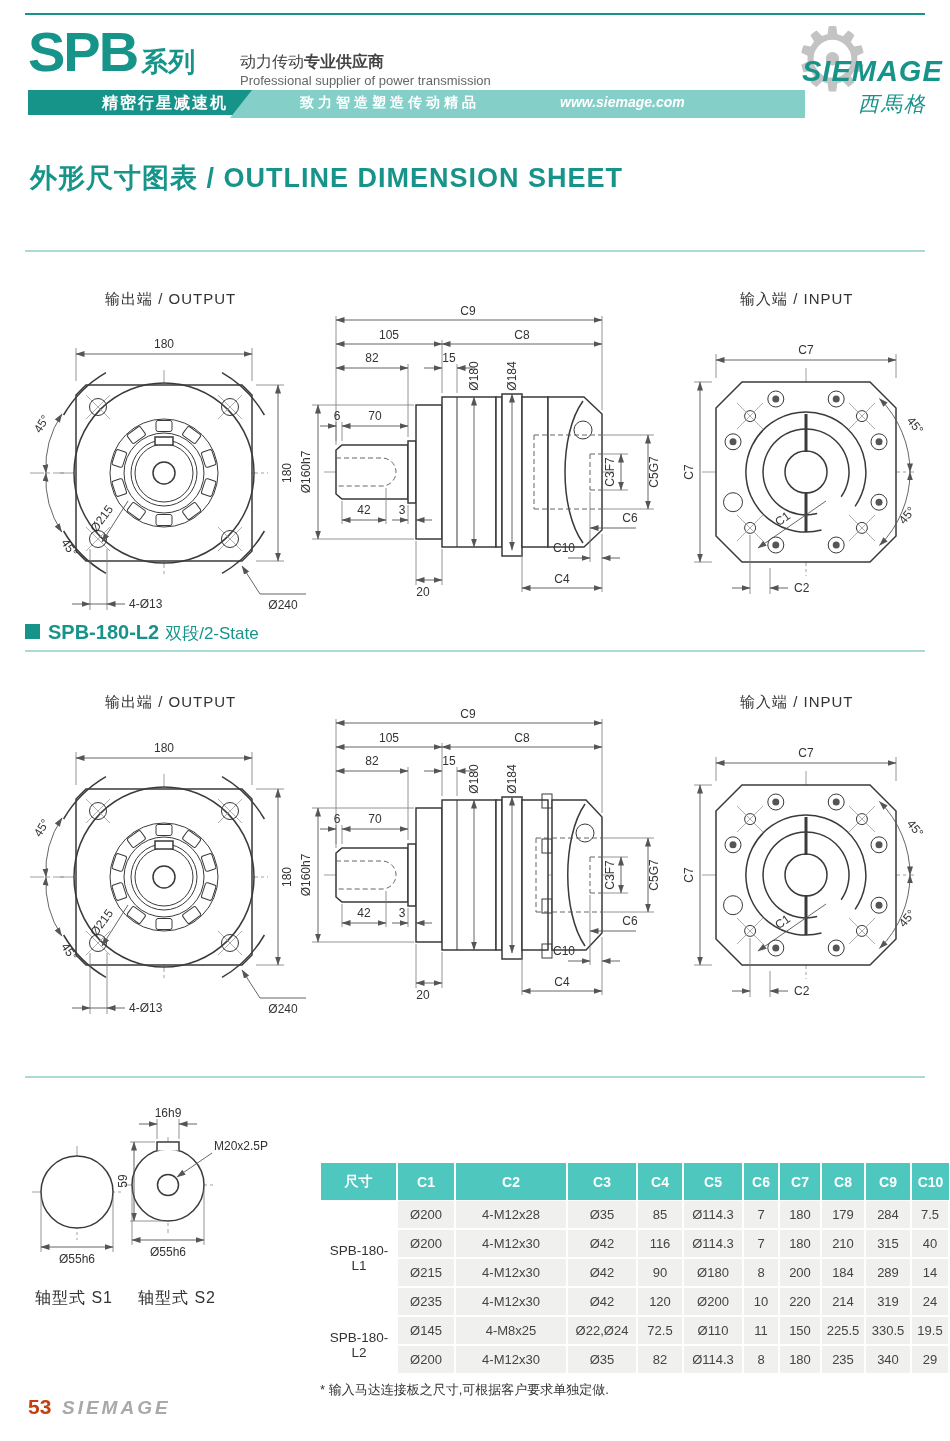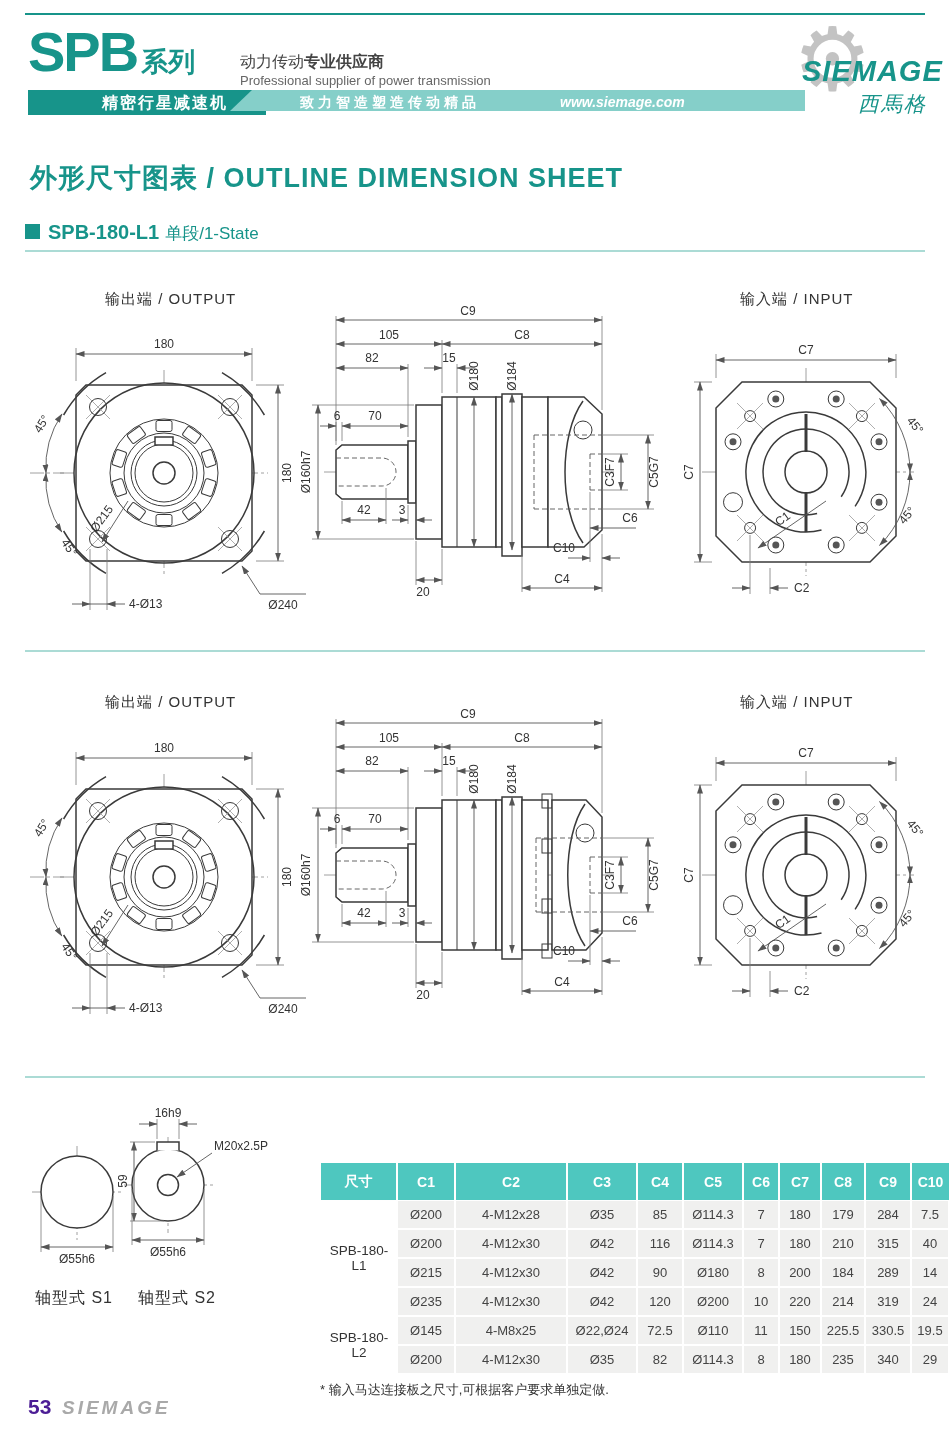--- a/index.html
+++ b/index.html
@@ -5,21 +5,21 @@
   html,body{margin:0;padding:0;background:#e8e8e8;}
   .page{position:relative;width:950px;height:1441px;background:#ffffff;overflow:hidden;
         font-family:"Liberation Sans",sans-serif;color:#333;}
   .abs{position:absolute;}
   
   .top-rule{left:25px;top:13px;width:900px;height:2px;background:#17948a;}
   .spb{left:28px;top:24px;font-size:56px;font-weight:800;color:#17948a;letter-spacing:-2px;line-height:1;}
   .spb-suffix{font-size:27px;font-weight:600;letter-spacing:0;margin-left:4px;}
   .tag-band{left:28px;top:90px;width:202px;height:25px;background:#17948a;color:#fff;
             font-size:16px;font-weight:700;text-align:center;line-height:25px;letter-spacing:2px;padding-left:36px;}
-  .band2{left:230px;top:90px;width:575px;height:21px;background:#85cfc9;
+  .band2{left:230px;top:90px;width:575px;height:28px;background:#85cfc9;
          clip-path:polygon(22px 0,100% 0,100% 100%,0 100%);color:#fff;line-height:25px;}
   .band2 .slogan{position:absolute;left:70px;font-size:14px;font-weight:700;letter-spacing:4px;}
   .band2 .site{position:absolute;left:330px;font-size:14px;font-weight:700;font-style:italic;}
   .supplier{left:240px;top:52px;font-size:16px;color:#444;}
   .supplier b{font-weight:800;}
   .supplier-en{left:240px;top:73px;font-size:13px;color:#666;}
   .gear{left:793px;top:16px;font-size:88px;color:#c3c3c3;line-height:1;}
   .brand{left:802px;top:55px;font-size:29px;font-weight:800;font-style:italic;color:#17948a;letter-spacing:1px;}
   .brand-cn{left:858px;top:90px;font-size:21px;font-style:italic;color:#17948a;letter-spacing:2px;}
   
@@ -48,21 +48,21 @@
   table.dims th{background:#4ec7bf;color:#fff;font-weight:700;height:35px;font-size:14px;
                 border-left:2px solid #fff;}
   table.dims th:first-child{border-left:none;}
   table.dims td{background:#f0f0ef;text-align:center;height:25px;color:#444;
                 border:2px solid #fff;border-top:1px solid #fff;}
   table.dims td.model{background:#fff;font-size:13.5px;color:#333;}
   table.dims tr.group-start td{border-top:2px solid #9a9a9a;}
   table.dims{border-bottom:2px solid #ef4444;}
   .fnote{font-size:13px;color:#333;margin-top:6px;line-height:1.45;}
   
-  .pageno{left:28px;top:1395px;font-size:21px;font-weight:800;color:#4c1d95;}
+  .pageno{left:28px;top:1395px;font-size:21px;font-weight:800;color:#c2410c;}
   .foot-brand{left:62px;top:1397px;font-size:19px;font-weight:800;font-style:italic;
               color:#a9a9a9;letter-spacing:3px;}
 </style>
 </head>
 <body>
 
 <div class="page">
 
   <div class="abs top-rule"></div>
   <div class="abs spb"><span>SPB</span><span class="spb-suffix">系列</span></div>
@@ -72,23 +72,20 @@
     <span class="site">www.siemage.com</span>
   </div>
   <div class="abs supplier"><span>动力传动</span><b>专业供应商</b></div>
   <div class="abs supplier-en">Professional supplier of power transmission</div>
   <div class="abs gear">⚙</div>
   <div class="abs brand">SIEMAGE</div>
   <div class="abs brand-cn">西馬格</div>
 
   <div class="abs page-title">外形尺寸图表 / OUTLINE DIMENSION SHEET</div>
 
-  <div class="abs sec-head" style="left:25px;top:221px;">
-    <span class="sq"></span><span class="model">SPB-180-L1</span><span class="stage">单段/1-State</span>
-  </div>
   <div class="abs sec-rule" style="top:250px;"></div>
 
   <div class="abs dr-label" style="left:105px;top:290px;">输出端 / OUTPUT</div>
   <div class="abs dr-label" style="left:740px;top:290px;">输入端 / INPUT</div>
 
   <svg class="abs" style="left:14px;top:318px;" width="300" height="295" viewBox="0 0 300 295">
     <defs>
         <marker id="arO1" markerWidth="10" markerHeight="8" refX="8.5" refY="3" orient="auto-start-reverse" markerUnits="userSpaceOnUse">
           <path d="M0,0L9,3L0,6Z" fill="#555"></path>
         </marker>
@@ -324,20 +321,23 @@
     <line class="dim" x1="46" y1="272" x2="64" y2="272" marker-end="url(#arI1)"></line>
     <line class="dim" x1="102" y1="272" x2="84" y2="272" marker-end="url(#arI1)"></line>
     <text x="108" y="276" text-anchor="start">C2</text>
 
     <path class="dim" d="M193.5,82.5 A104,104 0 0 1 224,156" marker-start="url(#arI1)" marker-end="url(#arI1)"></path>
     <path class="dim" d="M224,156 A104,104 0 0 1 193.5,229.5" marker-start="url(#arI1)" marker-end="url(#arI1)"></path>
     <text x="226" y="112" text-anchor="middle" transform="rotate(50 226 112)">45°</text>
     <text x="224" y="202" text-anchor="middle" transform="rotate(-50 224 202)">45°</text>
   </svg>
 
+  <div class="abs sec-head" style="left:25px;top:621px;">
+    <span class="sq"></span><span class="model">SPB-180-L2</span><span class="stage">双段/2-State</span>
+  </div>
   <div class="abs sec-rule" style="top:650px;"></div>
 
   <div class="abs dr-label" style="left:105px;top:693px;">输出端 / OUTPUT</div>
   <div class="abs dr-label" style="left:740px;top:693px;">输入端 / INPUT</div>
 
   <svg class="abs" style="left:14px;top:722px;" width="300" height="295" viewBox="0 0 300 295">
     <defs>
         <marker id="arO2" markerWidth="10" markerHeight="8" refX="8.5" refY="3" orient="auto-start-reverse" markerUnits="userSpaceOnUse">
           <path d="M0,0L9,3L0,6Z" fill="#555"></path>
         </marker>

